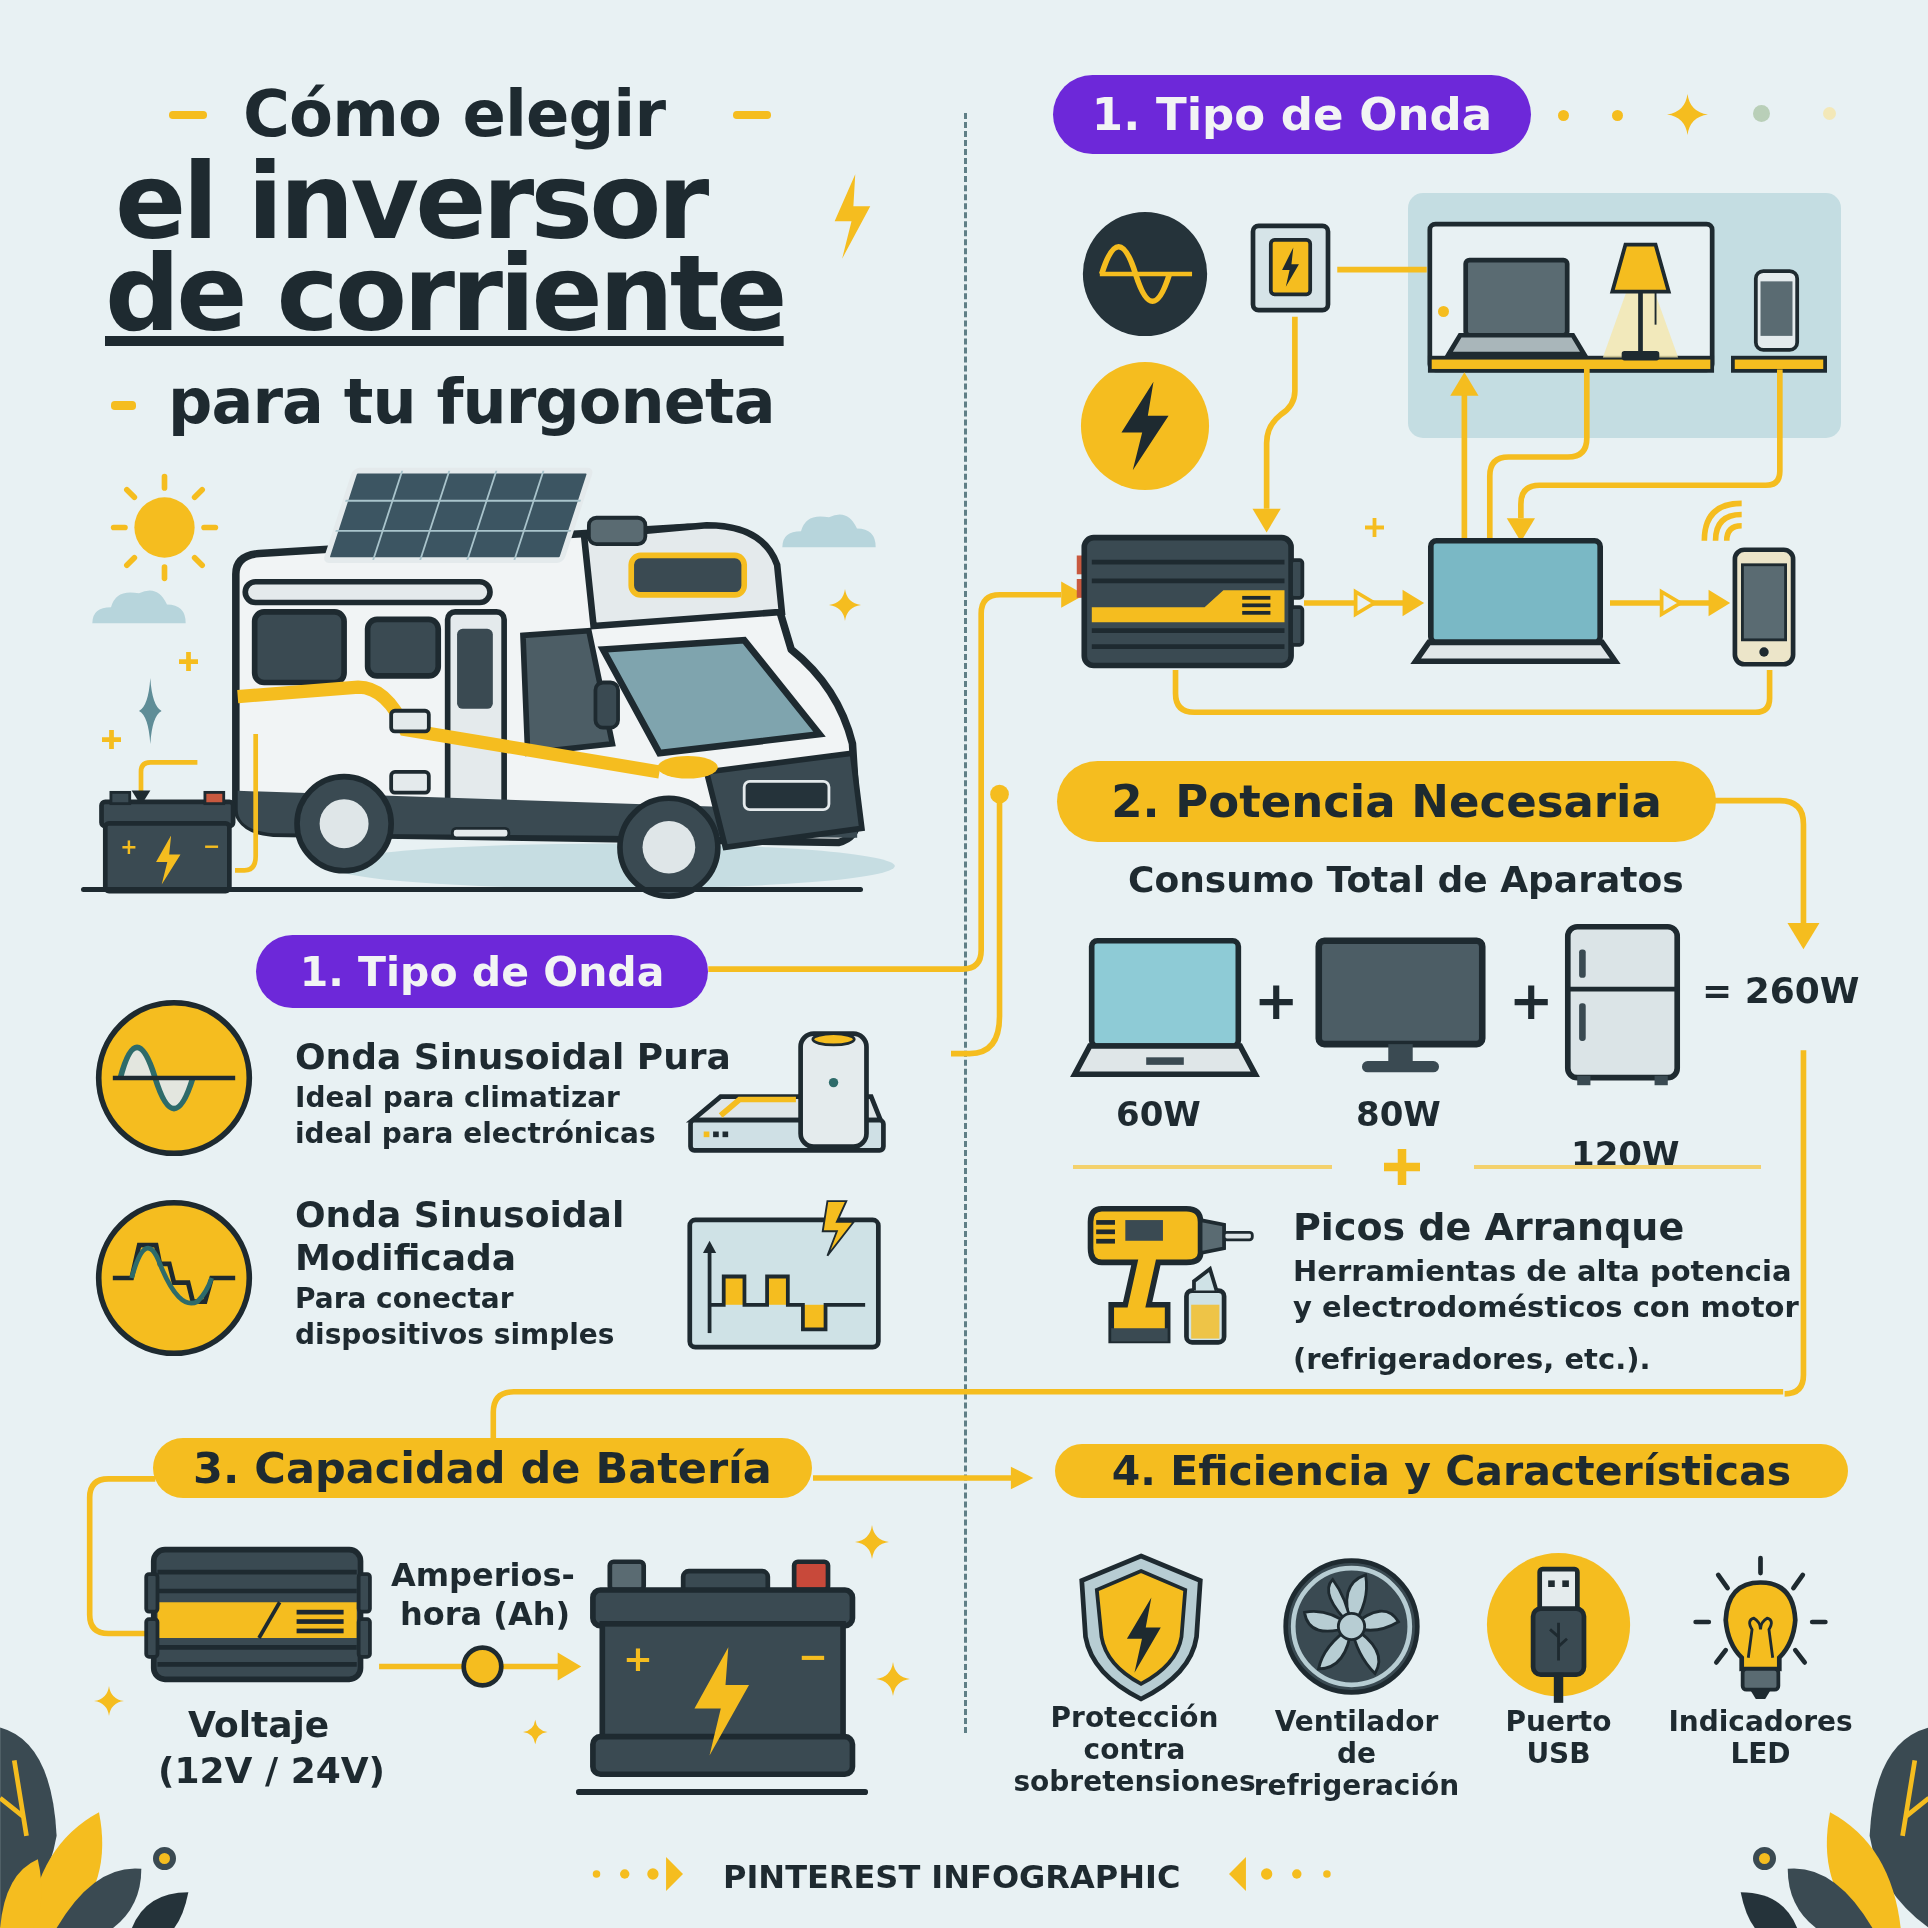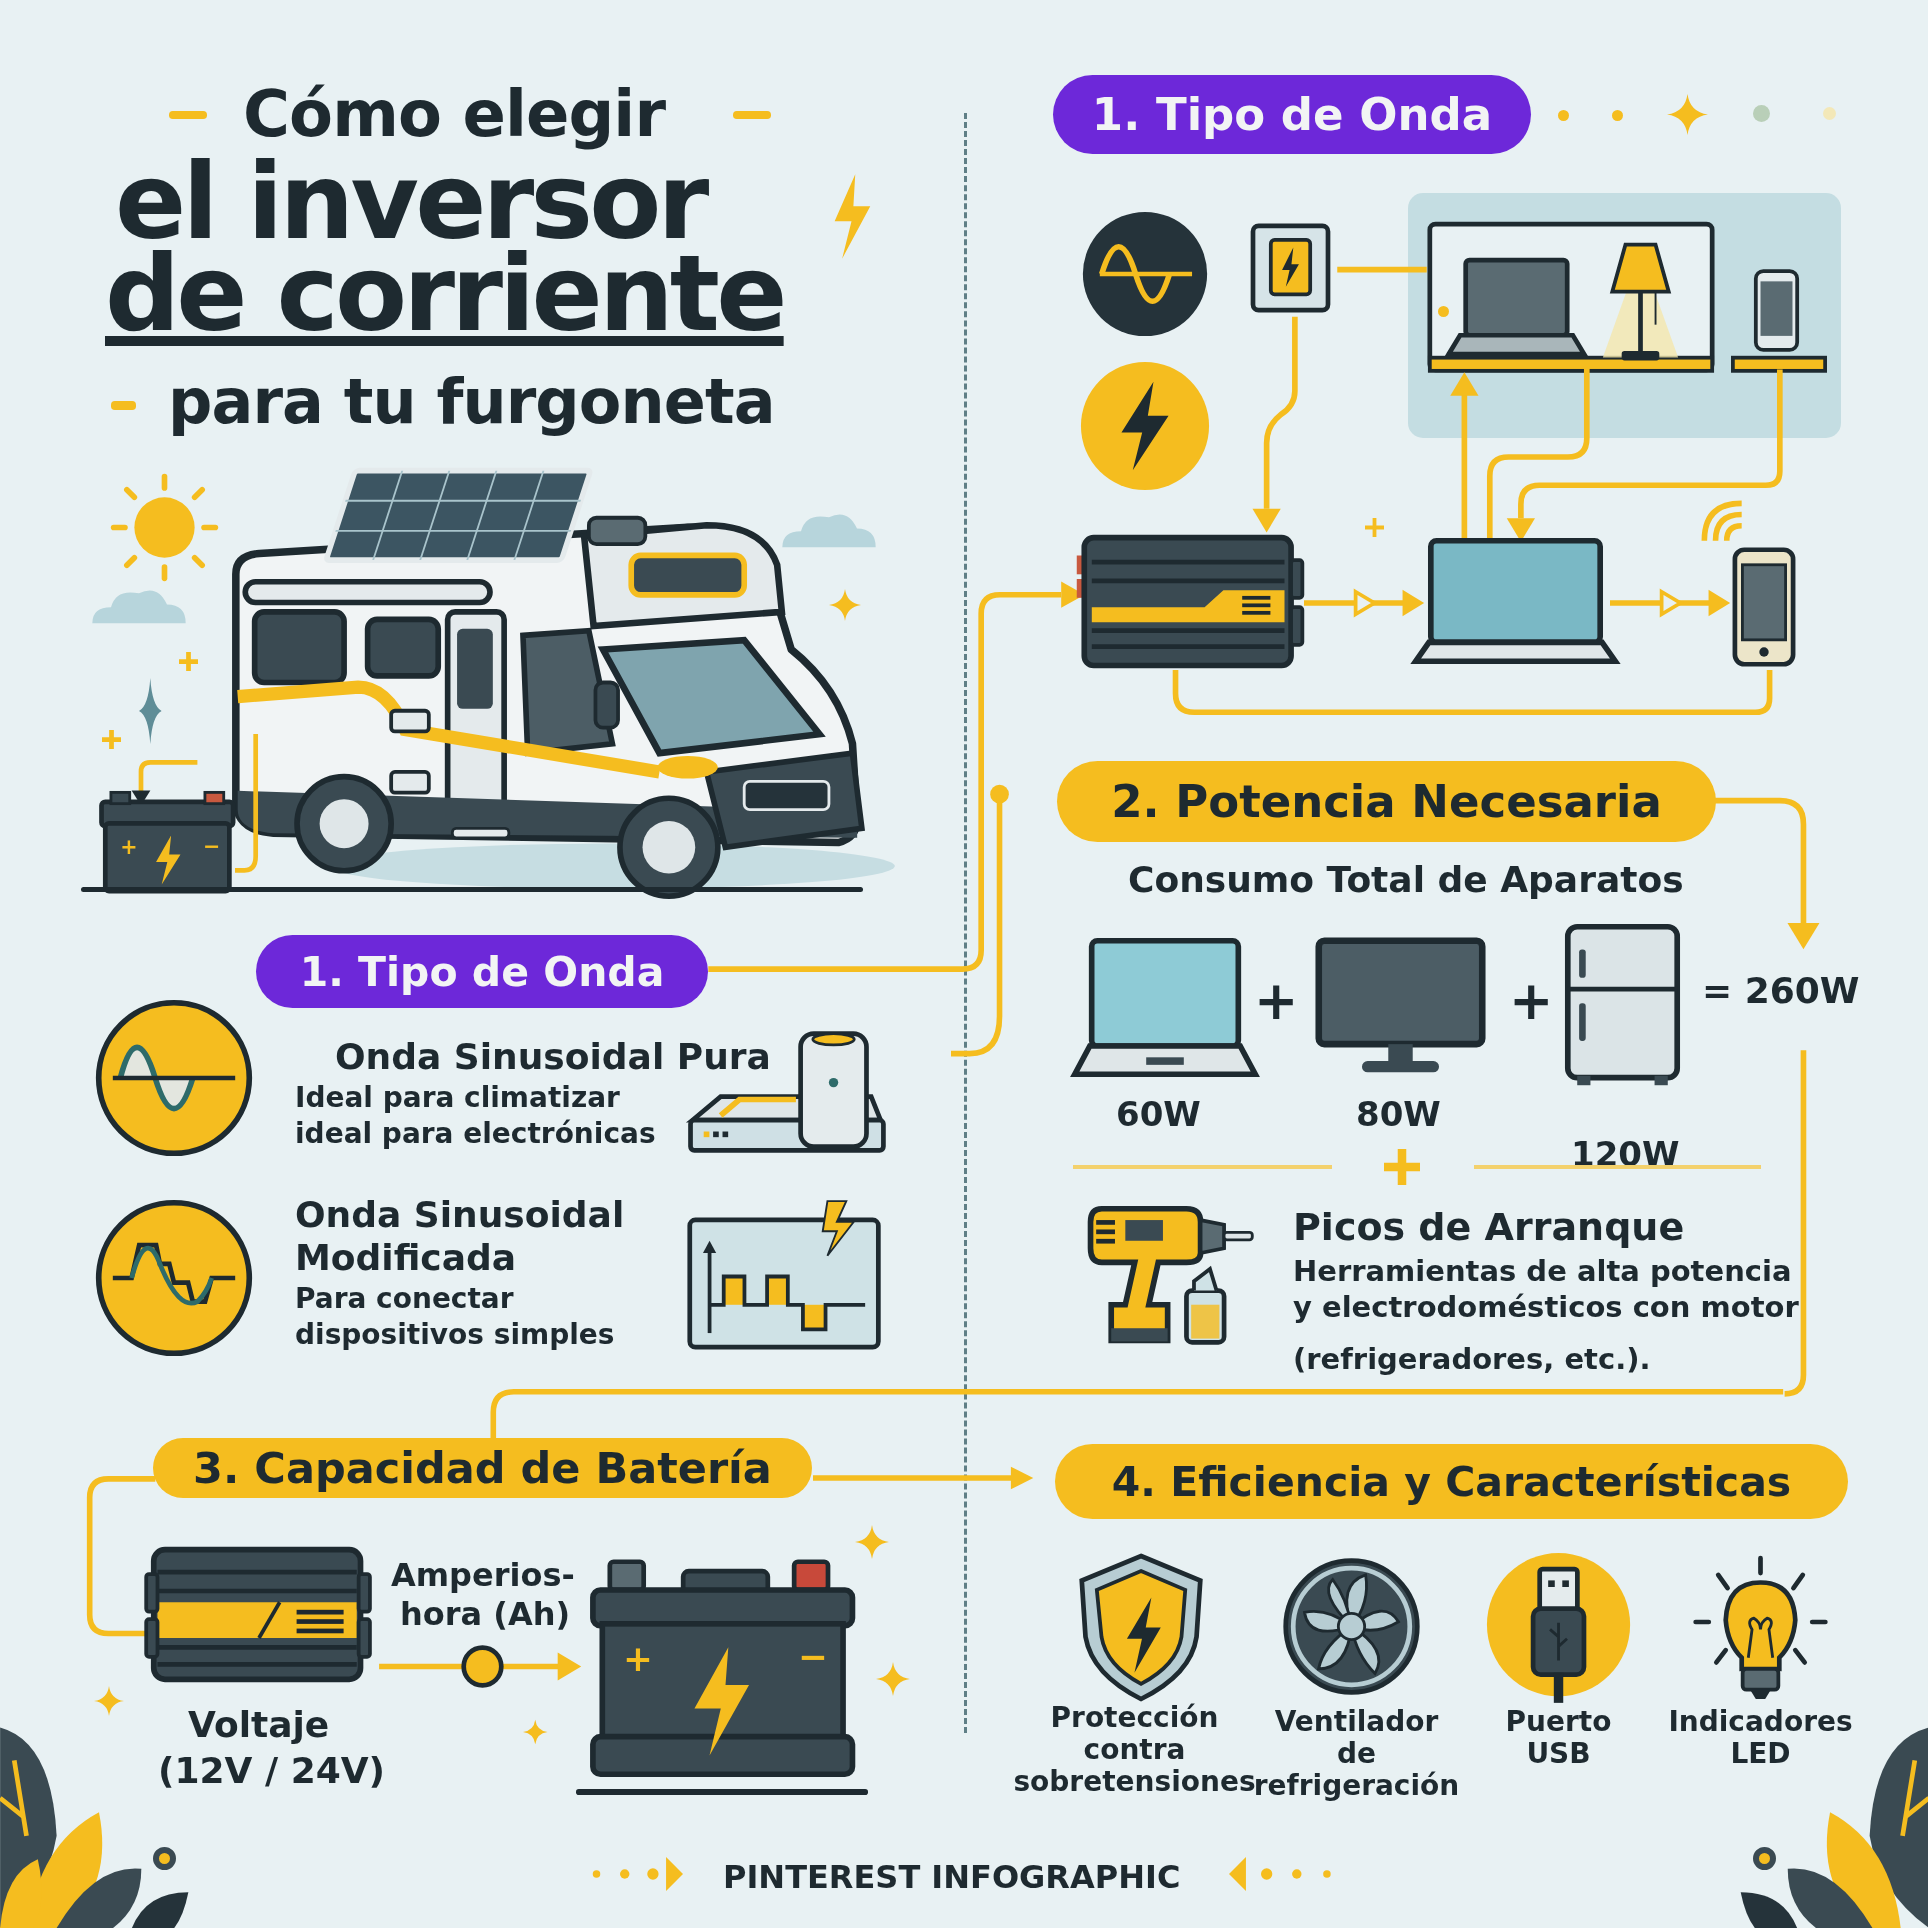--- a/index.html
+++ b/index.html
@@ -153,21 +153,21 @@
     <path d="M52 12 L52 250 Q52 290 20 290 L0 290" fill="none" stroke="#f5bd1f" stroke-width="6"></path>
   </svg>
 
   <svg style="left:94px;top:998px;" width="160" height="160" viewBox="0 0 170 170">
     <circle cx="85" cy="85" r="80" fill="#f5bd1f" stroke="#1e2a30" stroke-width="6"></circle>
     <path d="M28 85 Q45 20 65 85 Z" fill="#e3e6df"></path>
     <path d="M65 85 Q85 150 105 85 Z" fill="#e3e6df"></path>
     <path d="M28 85 Q45 20 65 85 Q85 150 105 85" fill="none" stroke="#2e6b6a" stroke-width="6"></path>
     <line x1="20" y1="85" x2="150" y2="85" stroke="#1e2a30" stroke-width="5"></line>
   </svg>
-  <div class="txt" style="left:295px;top:1036px;font-size:36px;margin-left:40px;">Onda Sinusoidal Pura</div>
+  <div class="txt" style="left:295px;top:1036px;font-size:36px;">Onda Sinusoidal Pura</div>
   <div class="txt" style="left:295px;top:1081px;font-size:28px;">Ideal para climatizar</div>
   <div class="txt" style="left:295px;top:1117px;font-size:28px;">ideal para electrónicas</div>
   <svg style="left:683px;top:1026px;" width="207" height="132" viewBox="0 0 220 140">
     <path d="M10 100 L40 75 L200 75 L210 100 Z" fill="#dfe6e8" stroke="#1e2a30" stroke-width="5"></path>
     <rect x="8" y="100" width="205" height="32" rx="4" fill="#cfe0e5" stroke="#1e2a30" stroke-width="5"></rect>
     <path d="M40 95 L60 78 L120 78" fill="none" stroke="#f5bd1f" stroke-width="6"></path>
     <rect x="125" y="8" width="70" height="120" rx="14" fill="#e4ebed" stroke="#1e2a30" stroke-width="5"></rect>
     <ellipse cx="160" cy="14" rx="22" ry="6" fill="#f5bd1f" stroke="#1e2a30" stroke-width="3"></ellipse>
     <circle cx="160" cy="60" r="5" fill="#2e6b6a"></circle>
     <rect x="22" y="112" width="6" height="6" fill="#f5bd1f"></rect>
@@ -437,21 +437,21 @@
     </svg>
   <svg style="left:94px;top:1686px;" width="30" height="30" viewBox="0 0 34 34">
       <path d="M17 0 Q19 15 34 17 Q19 19 17 34 Q15 19 0 17 Q15 15 17 0Z" fill="#f5bd1f"></path>
     </svg>
   <svg style="left:523px;top:1718px;" width="24.5" height="28" viewBox="0 0 34 34">
       <path d="M17 0 Q19 15 34 17 Q19 19 17 34 Q15 19 0 17 Q15 15 17 0Z" fill="#f5bd1f"></path>
     </svg>
 </div>
 
 <div>
-  <div class="pill yellow" style="left:1055px;top:1444px;width:793px;height:75px;font-size:41px;">4. Eficiencia y Características</div>
+  <div class="pill yellow" style="left:1055px;top:1444px;width:793px;height:54px;font-size:41px;">4. Eficiencia y Características</div>
 
   <svg style="left:1078px;top:1552px;" width="127" height="151" viewBox="0 0 135 160">
     <path d="M67 4 L130 30 L126 90 Q120 130 67 156 Q15 130 8 90 L4 30 Z" fill="#b7cdd3" stroke="#1e2a30" stroke-width="5"></path>
     <path d="M67 20 L114 40 L110 90 Q105 120 67 140 Q30 120 25 90 L20 40 Z" fill="#f5bd1f" stroke="#1e2a30" stroke-width="4"></path>
     <path d="M78 48 L52 92 L68 92 L60 128 L88 80 L72 80 Z" fill="#1e2a30"></path>
   </svg>
   <svg style="left:1281px;top:1556px;" width="141" height="141" viewBox="0 0 150 150">
     <circle cx="75" cy="75" r="70" fill="#3a4a52" stroke="#1e2a30" stroke-width="5"></circle>
     <circle cx="75" cy="75" r="62" fill="none" stroke="#b7cdd3" stroke-width="5"></circle>
     <g fill="#b7cdd3" stroke="#1e2a30" stroke-width="3">

